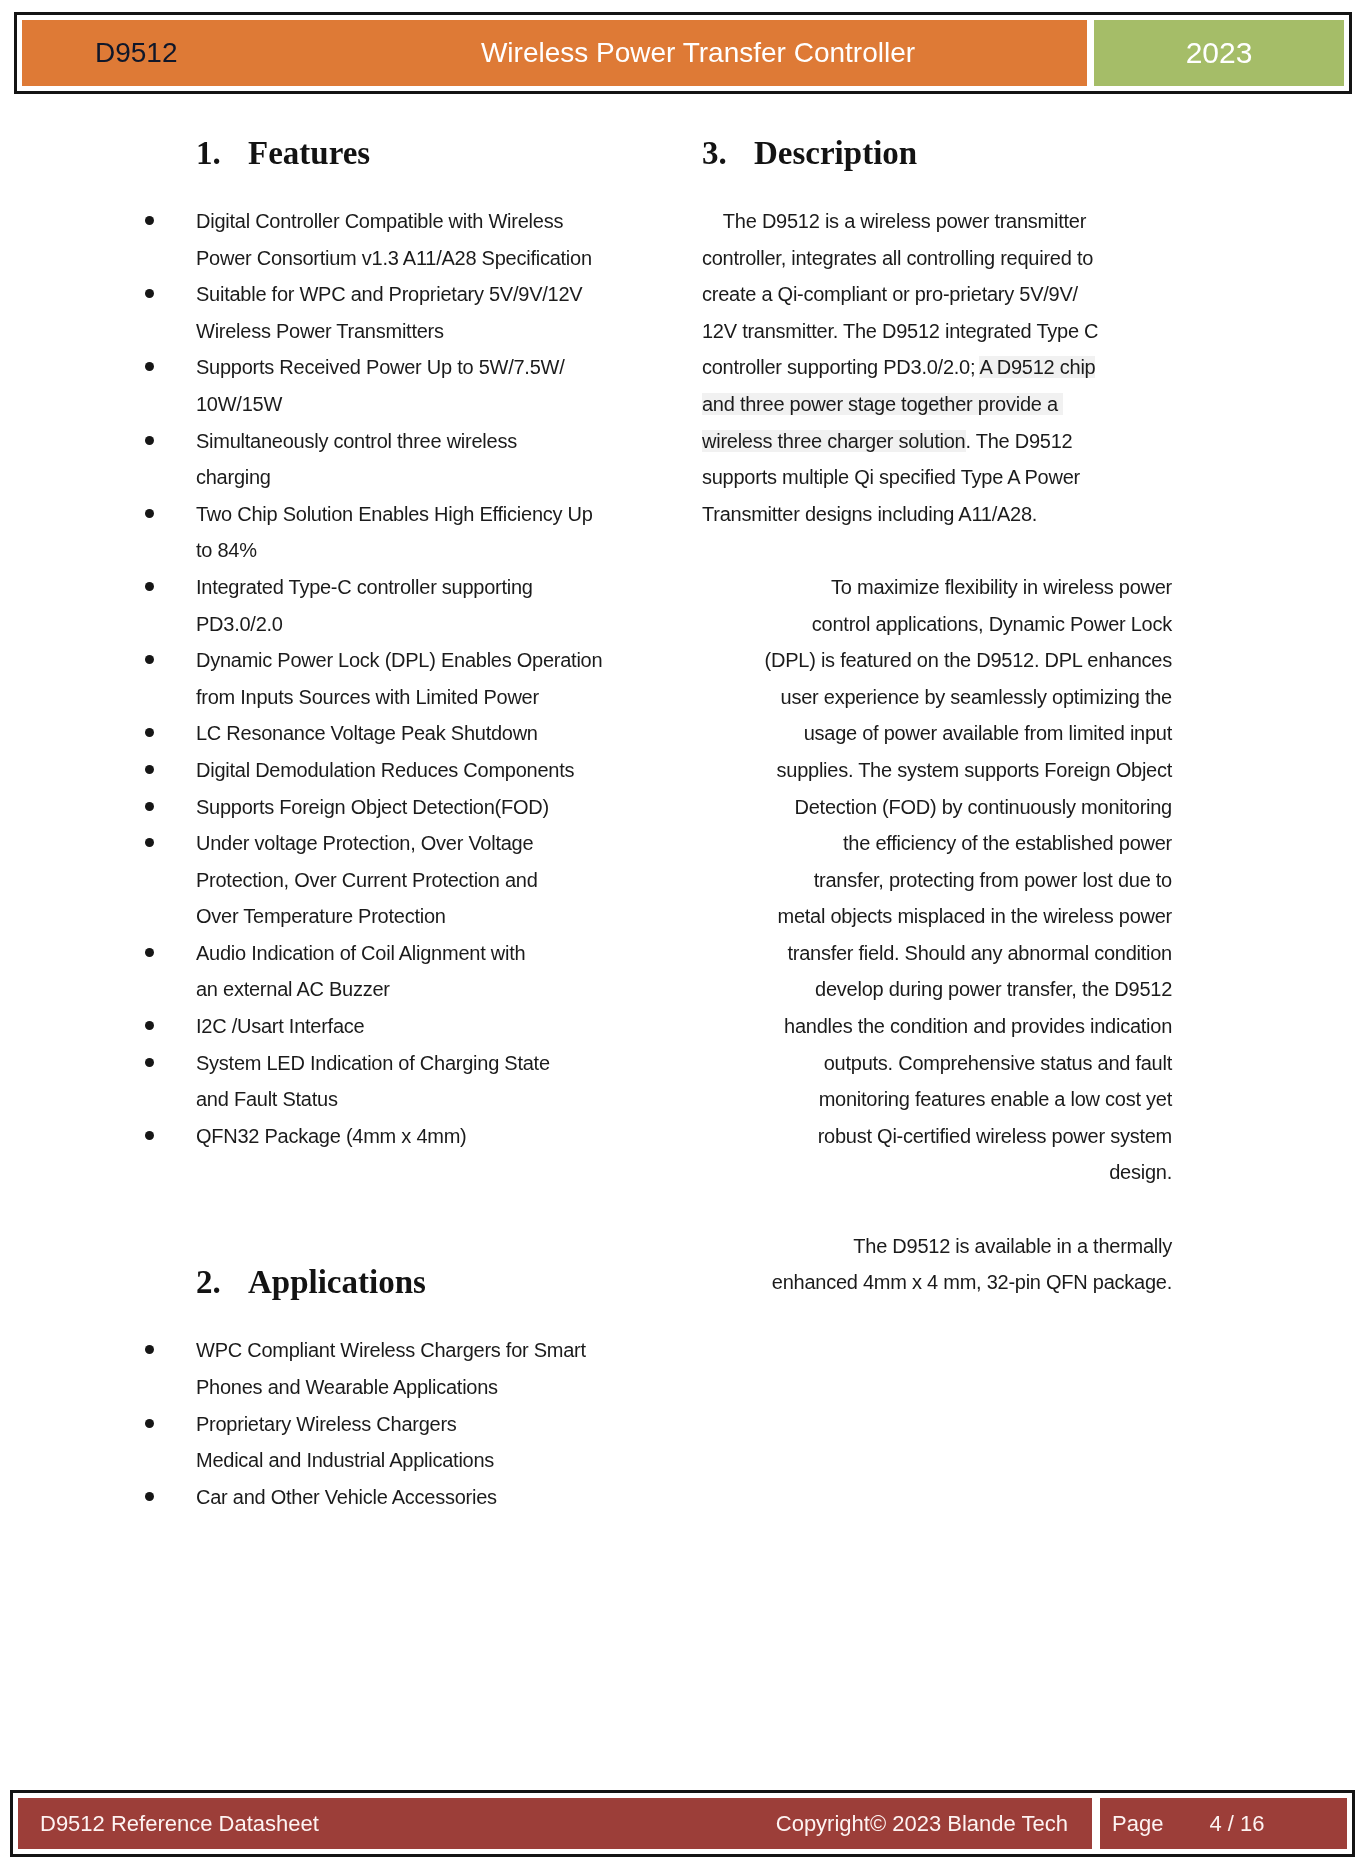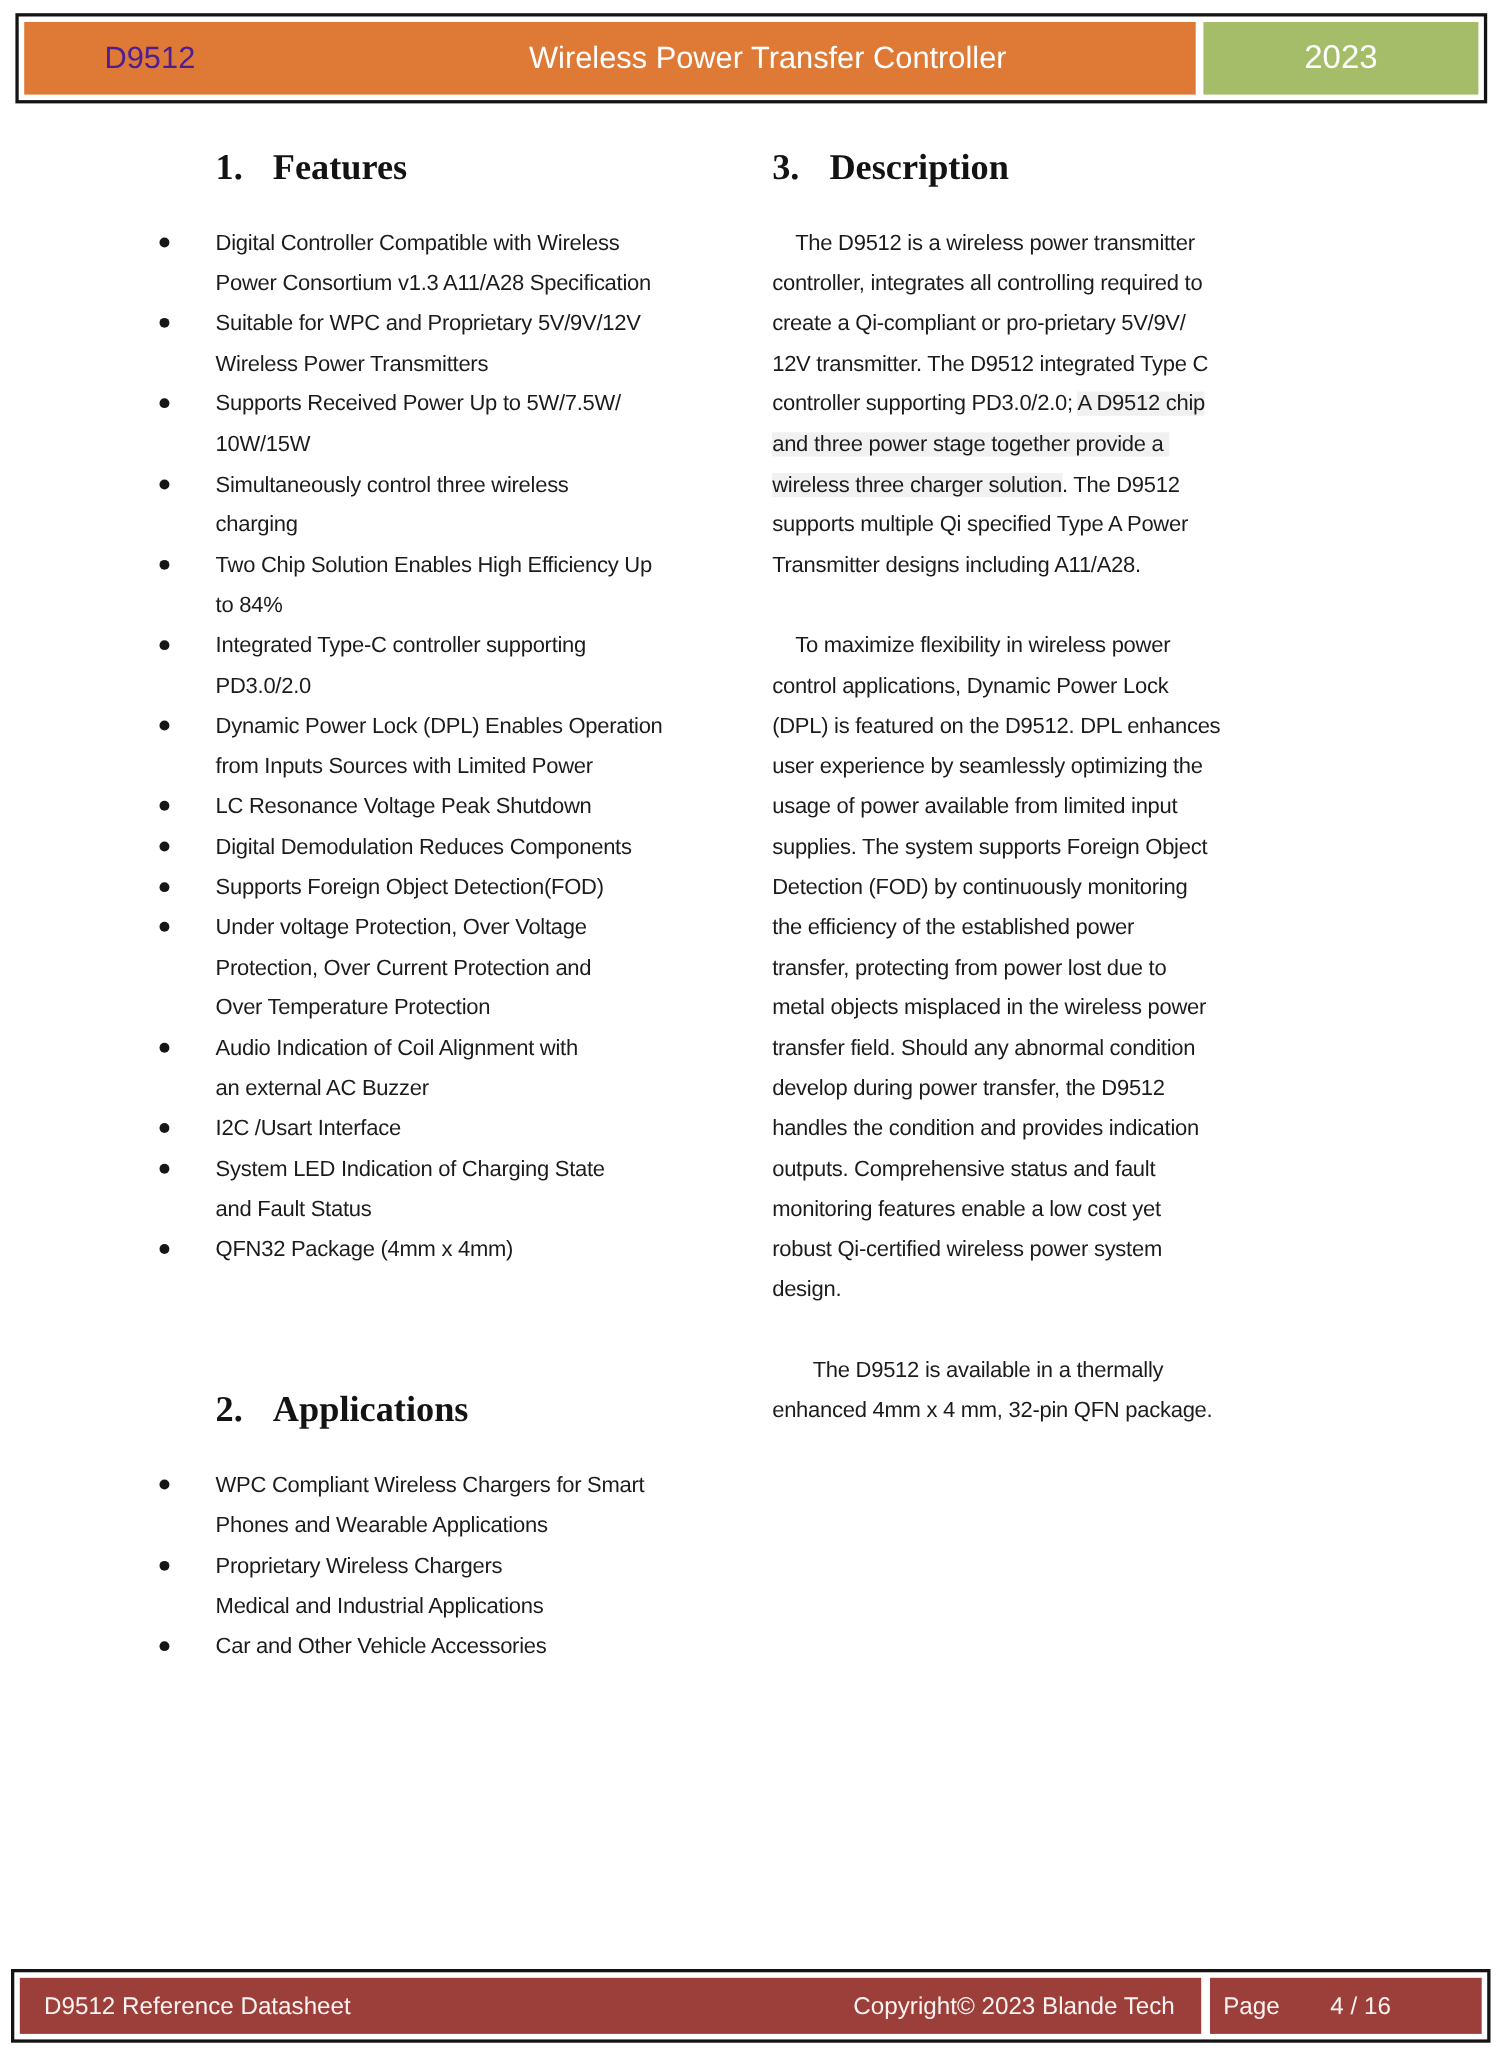--- a/index.html
+++ b/index.html
@@ -5,21 +5,21 @@
   html,body{margin:0;padding:0;background:#ffffff;}
   body{width:1365px;height:1866px;position:relative;overflow:hidden;
        font-family:"Liberation Sans",sans-serif;}
 
   
   .hdr{position:absolute;left:14px;top:12px;width:1338px;height:82px;
        box-sizing:border-box;border:3px solid #141414;background:#fff;
        padding:5px;display:flex;gap:7px;}
   .hdr-orange{flex:1;background:#DE7A36;position:relative;}
   .hdr-part{position:absolute;left:73px;top:50%;transform:translateY(-50%);
-            color:#4c1d95;font-size:28px;}
+            color:#0f172a;font-size:28px;}
   .hdr-title{position:absolute;left:676px;top:50%;transform:translate(-50%,-50%);
              color:#fff;font-size:28px;white-space:pre;}
   .hdr-green{width:250px;background:#A5BD68;display:flex;align-items:center;
              justify-content:center;color:#fff;font-size:30px;}
 
   
   .col{position:absolute;top:131px;}
   .col-left{left:196px;width:480px;}
   .col-right{left:702px;width:470px;}
 
@@ -29,21 +29,21 @@
   .sec-head--apps{margin-top:106px;}
 
   .bullets{margin-top:28px;}
   .li{position:relative;}
   .dot{position:absolute;left:-51px;top:13px;width:9px;height:9px;
        border-radius:50%;background:#161616;}
   .bline,.dline{font-size:20px;line-height:36.6px;letter-spacing:-0.25px;
                 color:#1b1b1b;white-space:pre;}
 
   .paras{margin-top:28px;}
-  .para + .para{margin-top:36.6px;}
+  .para + .para{margin-top:36.6px;text-align:right;}
   .hl{background:#F1F1F1;}
 
   
   .ftr{position:absolute;left:10px;top:1790px;width:1345px;height:67px;
        box-sizing:border-box;border:3px solid #141414;background:#fff;
        padding:5px;display:flex;gap:8px;}
   .ftr-main{flex:1;background:#9C3E39;display:flex;align-items:center;
             justify-content:space-between;padding:0 24px 0 22px;
             color:#fdf3f2;font-size:22px;gap:44px;}
   .ftr-page{width:247px;box-sizing:border-box;background:#9C3E39;display:flex;

